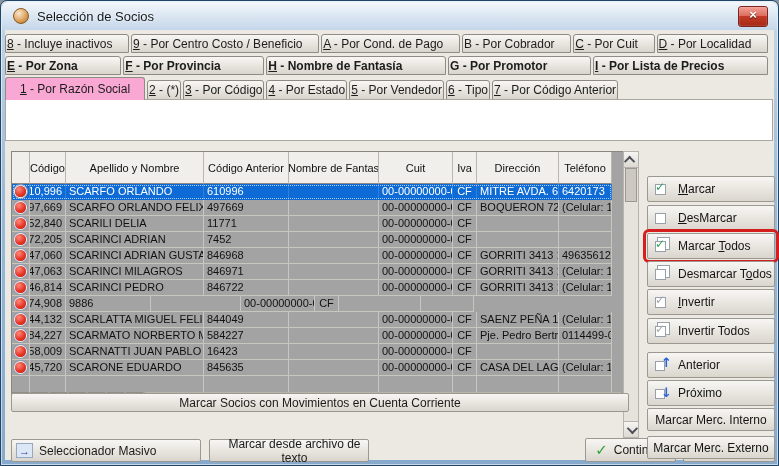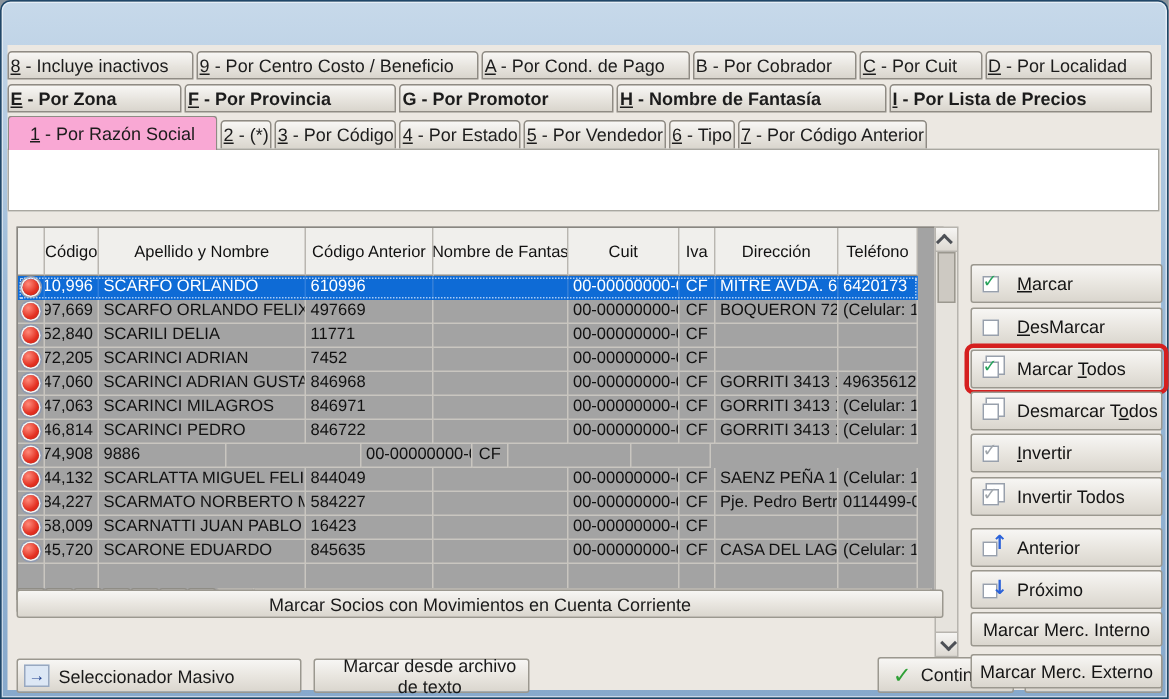--- a/index.html
+++ b/index.html
@@ -87,21 +87,21 @@
   .hscroll{position:absolute;left:158px;top:0;width:452px;height:17px;background:#e6e3dd;
     border:1px solid #b7b4ae;box-sizing:border-box;}
   .harrow{position:absolute;top:0;width:15px;height:15px;display:flex;align-items:center;justify-content:center;}
   .hthumb{position:absolute;left:18px;top:1px;width:22px;height:13px;background:#cdc9c2;border:1px solid #9b988f;box-sizing:border-box;}
 
   
   .btn{border:1px solid #9b988f;border-radius:2px;background:linear-gradient(#f7f6f4,#e9e6e0 50%,#dad6ce);
     font-size:12px;color:#1a1a1a;font-family:inherit;display:flex;align-items:center;justify-content:center;gap:6px;box-sizing:border-box;}
   .wide-btn{position:absolute;left:6px;top:363px;width:618px;height:19px;font-size:12px;}
   .sel-masivo{position:absolute;left:6px;top:409px;width:190px;height:23px;justify-content:flex-start;padding-left:4px;}
-  .from-file{position:absolute;left:204px;top:409px;width:144px;height:23px;padding-left:17px;}
+  .from-file{position:absolute;left:204px;top:409px;width:160px;height:23px;padding-left:17px;}
   .continue-btn{position:absolute;left:580px;top:408px;width:91px;height:24px;}
   .cancel-btn{position:absolute;left:678px;top:408px;width:92px;height:24px;}
 
   .masivo-icon{width:17px;height:15px;background:#dce7f5;border:1px solid #98a8c0;display:flex;align-items:center;justify-content:center;
     color:#1b3c8c;font-weight:bold;font-size:11px;box-sizing:border-box;}
   .check-glyph{color:#2fa036;font-weight:bold;font-size:15px;font-family:"DejaVu Sans",sans-serif;}
   .x-glyph{position:relative;width:13px;height:13px;}
   .x-glyph::before,.x-glyph::after{content:"";position:absolute;left:6px;top:0;width:3px;height:13px;background:#c9281e;border-radius:1px;}
   .x-glyph::before{transform:rotate(45deg);}
   .x-glyph::after{transform:rotate(-45deg);}
@@ -122,35 +122,40 @@
   .aicon.check-gray::after,.aicon.check-gray-multi::after{content:"✓";color:#9fa5ab;}
   .aicon.check-empty::after{content:"";}
   .aicon.arrow-up::before,.aicon.arrow-down::before{width:10px;height:10px;top:3px;}
   .aicon.arrow-up::after{content:"↑";color:#2b62d9;left:6px;top:-3px;font-size:13px;}
   .aicon.arrow-down::after{content:"↓";color:#2b62d9;left:6px;top:-1px;font-size:13px;}
 </style>
 </head>
 <body>
 
 <div class="window">
+  <div class="titlebar">
+    <span class="app-icon"></span>
+    <span class="title">Selección de Socios</span>
+    <div class="close-btn">×</div>
+  </div>
 
   <div class="dlg-body">
     <div class="tab-row r0">
         <div class="tab"><span></span><span class="hot">8</span><span> - Incluye inactivos</span></div>
         <div class="tab"><span></span><span class="hot">9</span><span> - Por Centro Costo / Beneficio</span></div>
         <div class="tab"><span></span><span class="hot">A</span><span> - Por Cond. de Pago</span></div>
         <div class="tab"><span>B</span><span class="hot"></span><span> - Por Cobrador</span></div>
         <div class="tab"><span></span><span class="hot">C</span><span> - Por Cuit</span></div>
         <div class="tab"><span></span><span class="hot">D</span><span> - Por Localidad</span></div>
       </div>
     <div class="tab-row r1">
         <div class="tab"><span></span><span class="hot">E</span><span> - Por Zona</span></div>
         <div class="tab"><span></span><span class="hot">F</span><span> - Por Provincia</span></div>
+        <div class="tab"><span></span><span class="hot">H</span><span> - Nombre de Fantasía</span></div>
         <div class="tab"><span>G</span><span class="hot"></span><span> - Por Promotor</span></div>
-        <div class="tab"><span></span><span class="hot">H</span><span> - Nombre de Fantasía</span></div>
         <div class="tab"><span></span><span class="hot">I</span><span> - Por Lista de Precios</span></div>
       </div>
     <div class="tab-row r2">
         <div class="tab active"><span></span><span class="hot">1</span><span> - Por Razón Social</span></div>
         <div class="tab"><span></span><span class="hot">2</span><span> - (*)</span></div>
         <div class="tab"><span></span><span class="hot">3</span><span> - Por Código</span></div>
         <div class="tab"><span></span><span class="hot">4</span><span> - Por Estado</span></div>
         <div class="tab"><span></span><span class="hot">5</span><span> - Por Vendedor</span></div>
         <div class="tab"><span></span><span class="hot">6</span><span> - Tipo</span></div>
         <div class="tab"><span></span><span class="hot">7</span><span> - Por Código Anterior</span></div>

